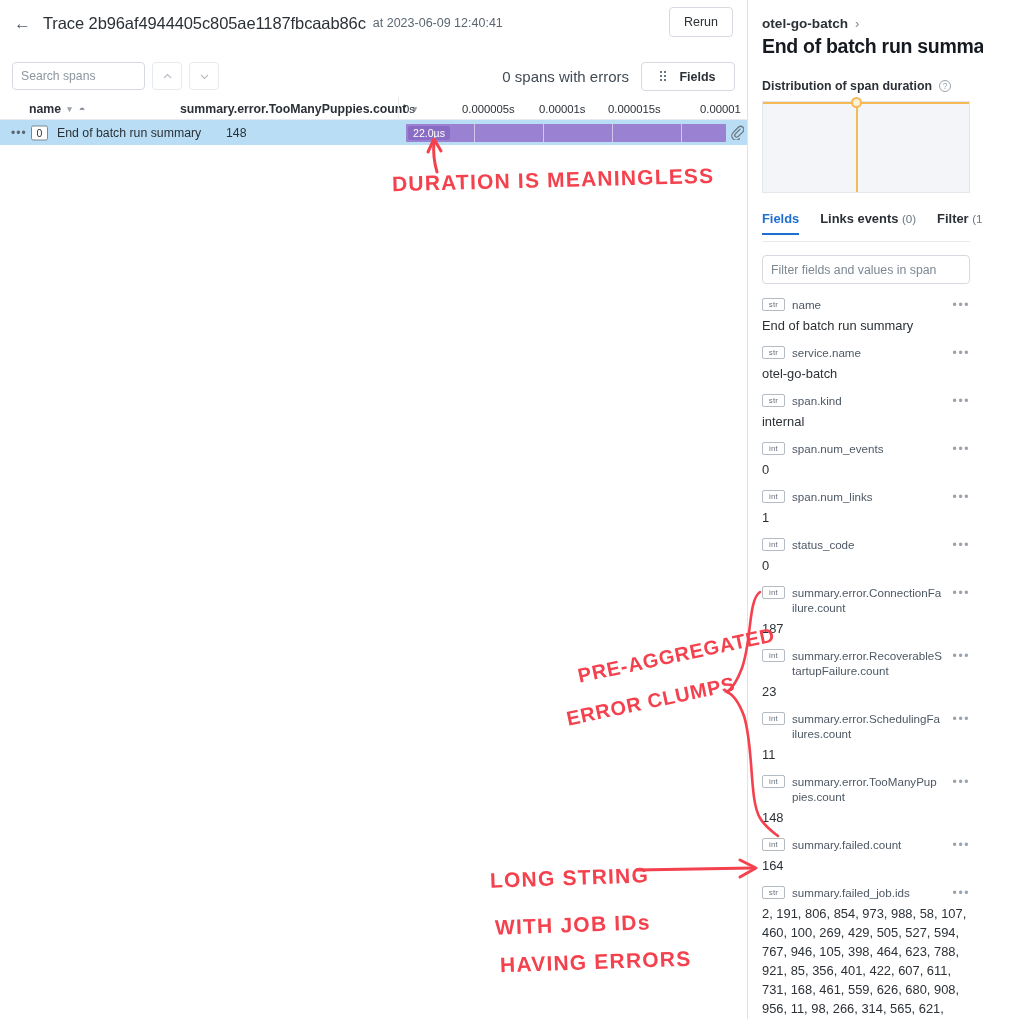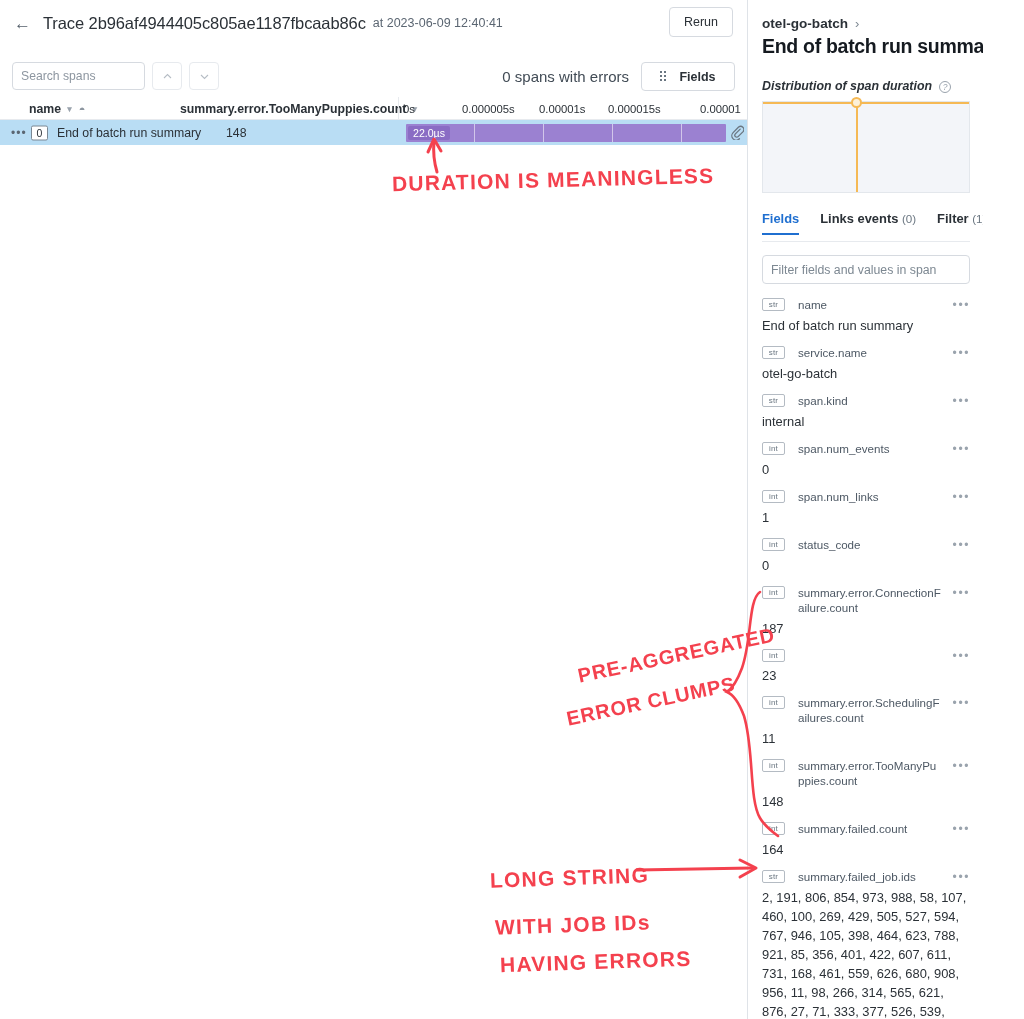--- a/index.html
+++ b/index.html
@@ -216,21 +216,21 @@
     font-size: 19.5px;
     font-weight: bold;
     letter-spacing: -0.3px;
     color: #151a20;
     white-space: nowrap;
   }
   #dist-label {
     margin-top: 21px;
     font-size: 12.4px; font-weight: bold;
     color: #2b3137;
-    display: flex; align-items: flex-end; gap: 7px; font-style: italic;
+    display: flex; align-items: center; gap: 7px;
   }
   .help-circle {
     width: 12px; height: 12px;
     border: 1px solid #9aa3ad; border-radius: 50%;
     color: #9aa3ad; font-size: 8.5px; font-weight: normal;
     display: inline-flex; align-items: center; justify-content: center;
     line-height: 1;
   }
   #dist-chart {
     position: relative;
@@ -287,21 +287,21 @@
     font-family: "Liberation Sans", sans-serif;
     color: #2b3137;
     background: #fff;
     outline: none;
   }
   #filter-fields-input::placeholder { color: #7d8892; }
 
   #fields-list { margin-top: 13px; }
   .field-item { position: relative; margin-bottom: 10px; }
   .field-key-row {
-    display: flex; align-items: flex-start; gap: 13px;
+    display: flex; align-items: flex-start; gap: 7px;
     padding-right: 28px;
   }
   .type-badge {
     flex: none;
     min-width: 23px; height: 13px;
     margin-top: 1px;
     border: 1px solid #b4bbc3;
     border-radius: 2px;
     font-size: 8px; color: #6a7681;
     display: inline-flex; align-items: center; justify-content: center;
@@ -535,20 +535,21 @@
           <span class="type-badge">int</span>
           <span class="field-key">summary.error.ConnectionFailure.count</span>
         </div>
         <span class="field-menu">•••</span>
         <div class="field-value">187</div>
       </div>
 
       <div class="field-item">
         <div class="field-key-row">
           <span class="type-badge">int</span>
+          <span class="field-key">summary.error.RecoverableStartupFailure.count</span>
         </div>
         <span class="field-menu">•••</span>
         <div class="field-value">23</div>
       </div>
 
       <div class="field-item">
         <div class="field-key-row">
           <span class="type-badge">int</span>
           <span class="field-key">summary.error.SchedulingFailures.count</span>
         </div>

